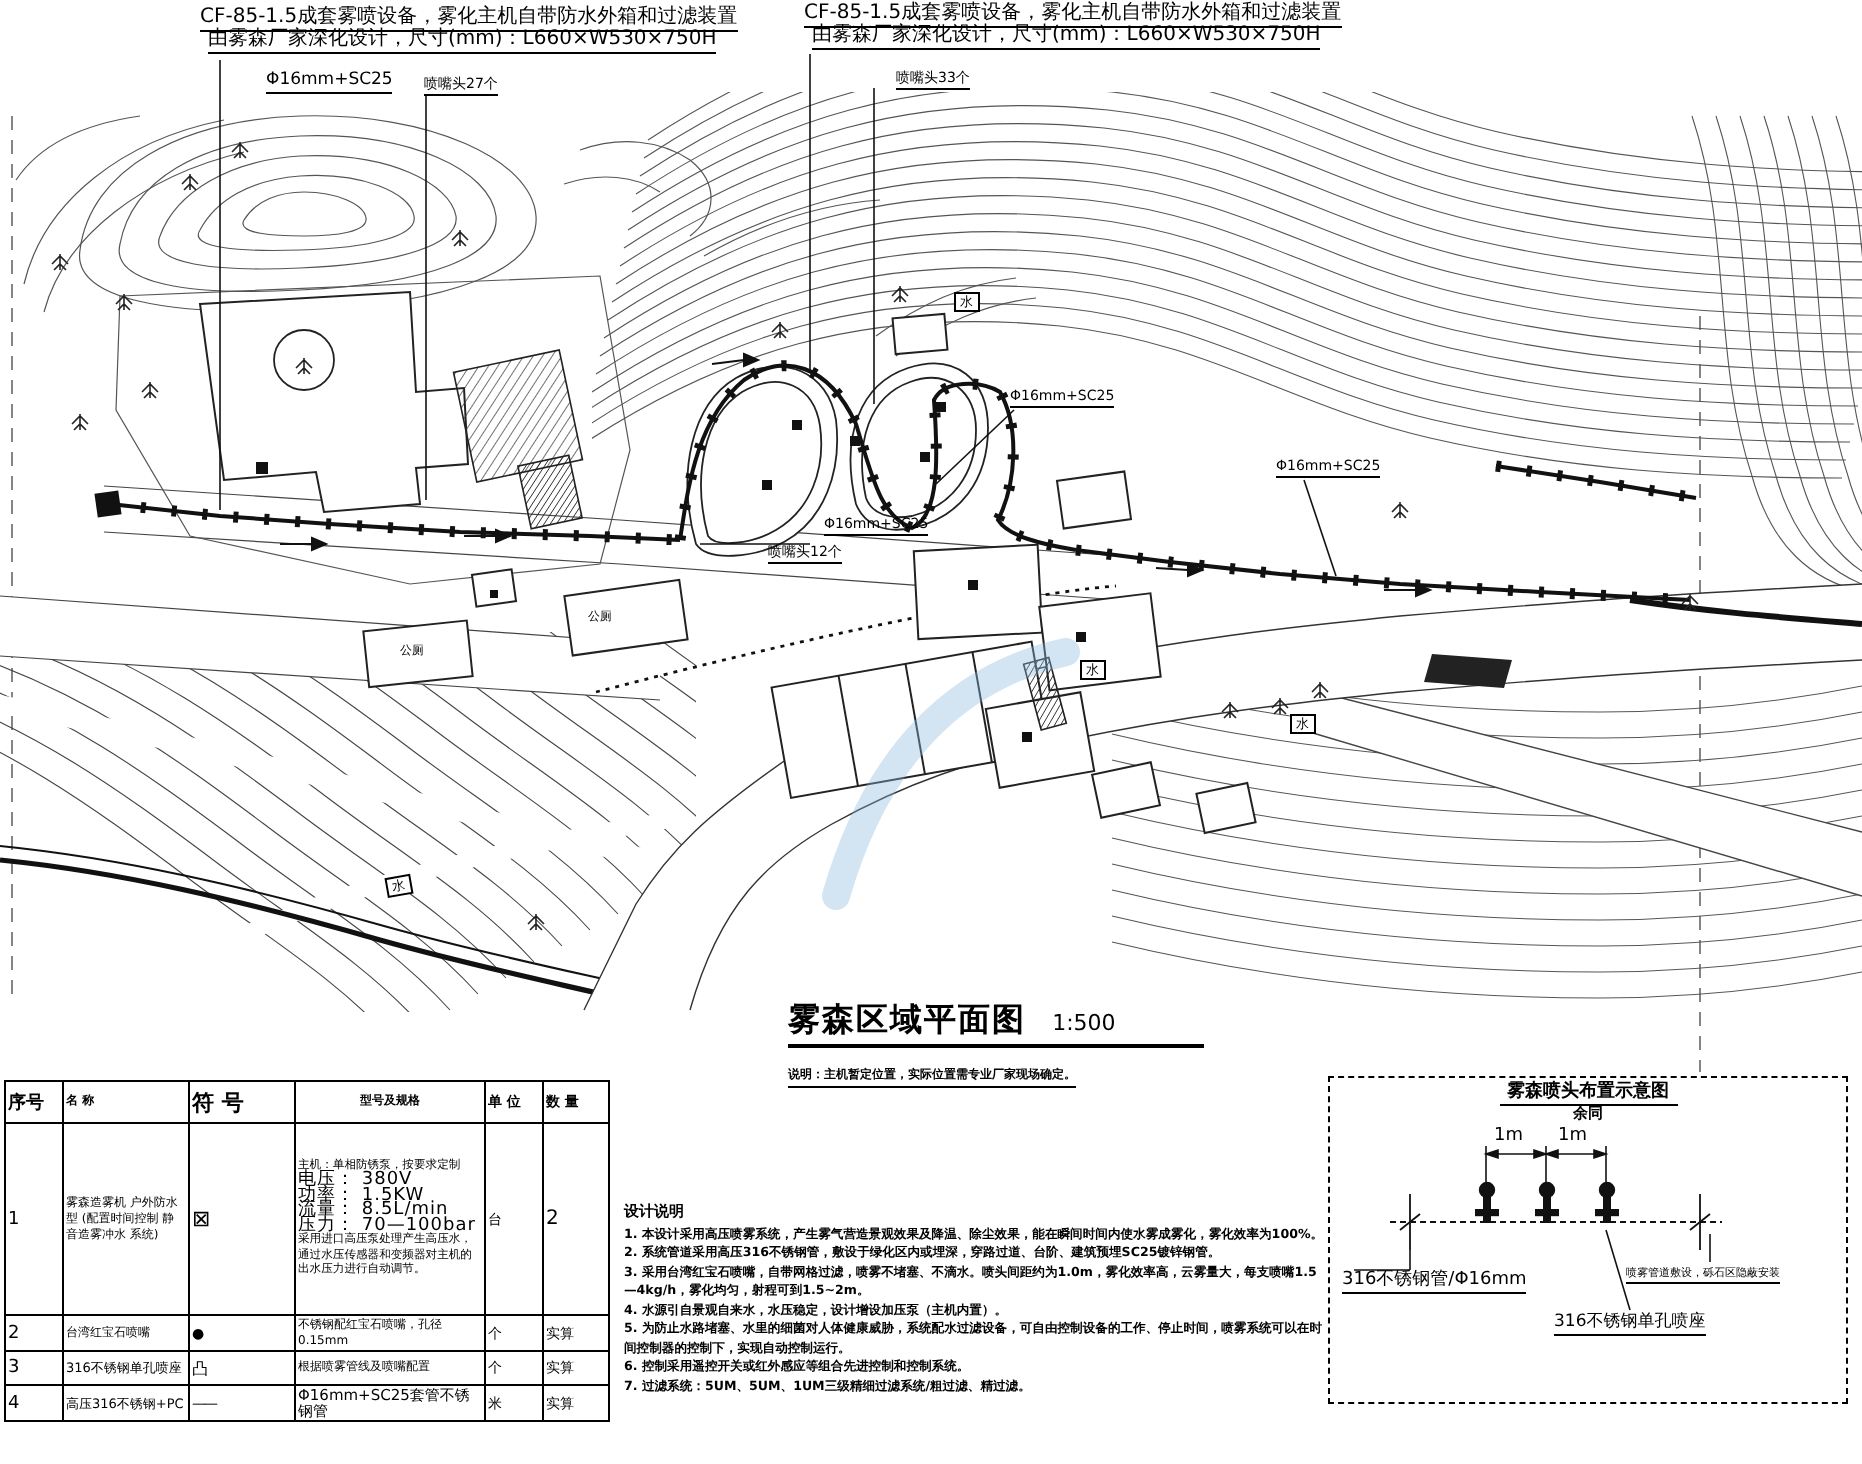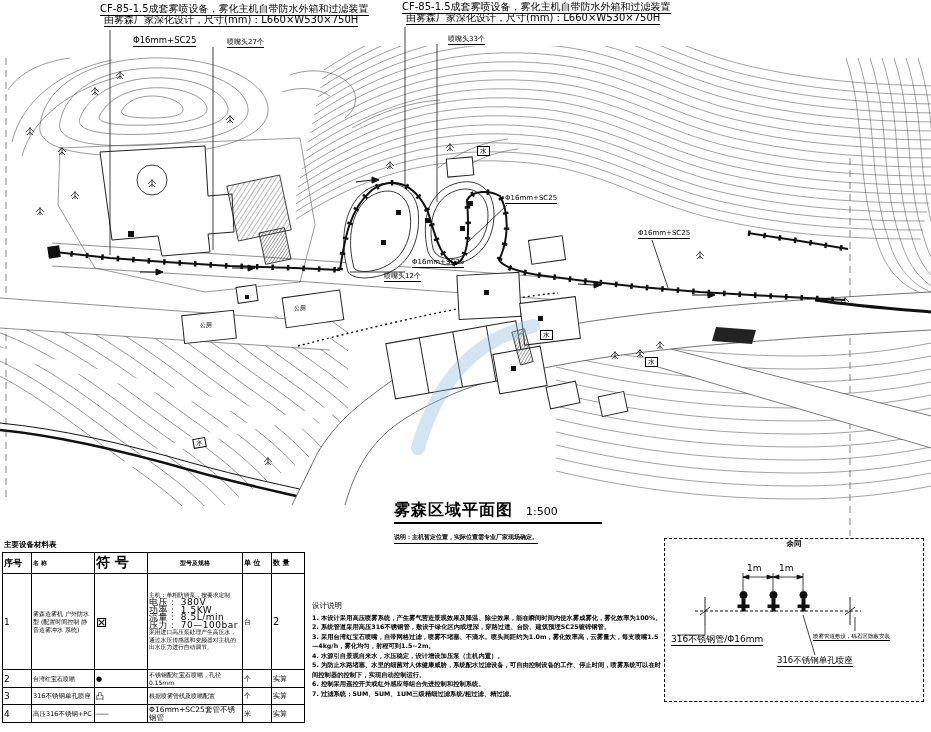--- a/index.html
+++ b/index.html
@@ -18,31 +18,31 @@
   #titleblk .bar{height:1.6px;background:#000;margin-top:1px;}
   #titleblk .nt{font-size:6px;margin-top:3px;border-bottom:0.7px solid #000;display:inline-block;padding-bottom:1px;font-weight:bold;}
   
   #mat{left:2px;top:540px;width:296px;}
   #mat .cap{font-size:7.5px;font-weight:bold;margin:0 0 2px 2px;}
   #mat table{border-collapse:collapse;width:296px;table-layout:fixed;}
   #mat th,#mat td{border:1px solid #000;font-weight:normal;text-align:left;vertical-align:middle;padding:1px;overflow:hidden;}
   #mat th{font-size:7px;font-weight:bold;height:18px;}
   #mat .c-no{width:26px;font-size:9px;}
   #mat .c-name{width:60px;font-size:6px;line-height:8px;}
-  #mat .c-sym{width:50px;font-size:14px;}
+  #mat .c-sym{width:50px;font-size:11px;}
   #mat .c-spec{width:92px;font-size:6px;text-align:left;line-height:7.5px;}
   #mat .c-unit{width:26px;font-size:7px;}
   #mat .c-qty{width:30px;font-size:7px;}
   #mat .spec-lines div{white-space:nowrap;}
   #mat .spec-lines div.big{font-size:9px;letter-spacing:.5px;}
   #mat .spec-lines div.sm{font-size:5.8px;white-space:normal;}
   #mat td.r1qty{font-size:10px;}
   
   #notes{left:312px;top:601px;width:352px;}
-  #notes .cap{font-size:7.5px;font-weight:normal;margin-bottom:2px;}
+  #notes .cap{font-size:7.5px;font-weight:bold;margin-bottom:2px;}
   #notes .it{font-size:6.3px;line-height:1.5;font-weight:bold;}
   
   #detail{left:664px;top:538px;width:258px;height:162px;border:1.6px dashed #000;}
   #detail .dl{position:absolute;font-weight:normal;}
   #detail .t{left:0;right:0;top:124px;text-align:center;font-size:9px;font-weight:bold;}
   #detail .t span{border-bottom:1px solid #000;padding:0 4px 1px;}
   #detail .st{left:0;right:0;top:140px;text-align:center;font-size:7.5px;font-weight:bold;}
   
   #wm{left:408px;top:318px;width:230px;height:150px;pointer-events:none;}
   #wm .tx{position:absolute;left:52px;top:22px;font-size:52px;font-weight:bold;letter-spacing:6px;color:rgba(125,172,212,0.5);}
@@ -356,21 +356,21 @@
     </svg>
   </div>
 
   <div class="abs ann" style="left:100px;top:3px">
     <div><span class="ul">CF-85-1.5成套雾喷设备，雾化主机自带防水外箱和过滤装置</span></div>
     <div style="margin-left:4px"><span class="ul">由雾森厂家深化设计，尺寸(mm)：L660×W530×750H</span></div>
   </div>
   <div class="abs lbl" style="left:133px;top:35px;font-size:8.5px">
     <span class="ul">Φ16mm+SC25</span>
   </div>
-  <div class="abs lbl" style="left:227px;top:37px">
+  <div class="abs lbl" style="left:212px;top:37px">
     <span class="ul">喷嘴头27个</span>
   </div>
 
   <div class="abs ann" style="left:402px;top:1px">
     <div><span class="ul">CF-85-1.5成套雾喷设备，雾化主机自带防水外箱和过滤装置</span></div>
     <div style="margin-left:4px"><span class="ul">由雾森厂家深化设计，尺寸(mm)：L660×W530×750H</span></div>
   </div>
   <div class="abs lbl" style="left:448px;top:34px">
     <span class="ul">喷嘴头33个</span>
   </div>
@@ -390,21 +390,20 @@
   <div id="titleblk" class="abs">
     <div>
       <span class="t1">雾森区域平面图</span>
       <span class="t2">1:500</span>
     </div>
     <div class="bar" style="width:208px"></div>
     <div class="nt">说明：主机暂定位置，实际位置需专业厂家现场确定。</div>
   </div>
 
   <div id="mat" class="abs">
-    <div class="cap">主要设备材料表</div>
     <table>
       <tbody>
           <tr>
         <th class="c-no">序号</th>
         <th class="c-name">名 称</th>
         <th class="c-sym">符 号</th>
         <th class="c-spec" style="text-align:center">型号及规格</th>
         <th class="c-unit">单 位</th>
         <th class="c-qty">数 量</th>
       </tr>
@@ -510,16 +509,17 @@
       <span class="ul">316不锈钢管/Φ16mm</span>
     </div>
     <div class="dl" style="left:112px;top:116px;font-size:8.5px">
       <span class="ul">316不锈钢单孔喷座</span>
     </div>
     <div class="dl" style="left:148px;top:94px;font-size:5.5px">
       <span class="ul">喷雾管道敷设，砾石区隐蔽安装</span>
     </div>
     <div class="dl" style="left:82px;top:24px;font-size:9px">1m</div>
     <div class="dl" style="left:114px;top:24px;font-size:9px">1m</div>
+    <div class="t"><span>雾森喷头布置示意图</span></div>
     <div class="st">余同</div>
   </div>
 
 </div>
 
 </body></html>

